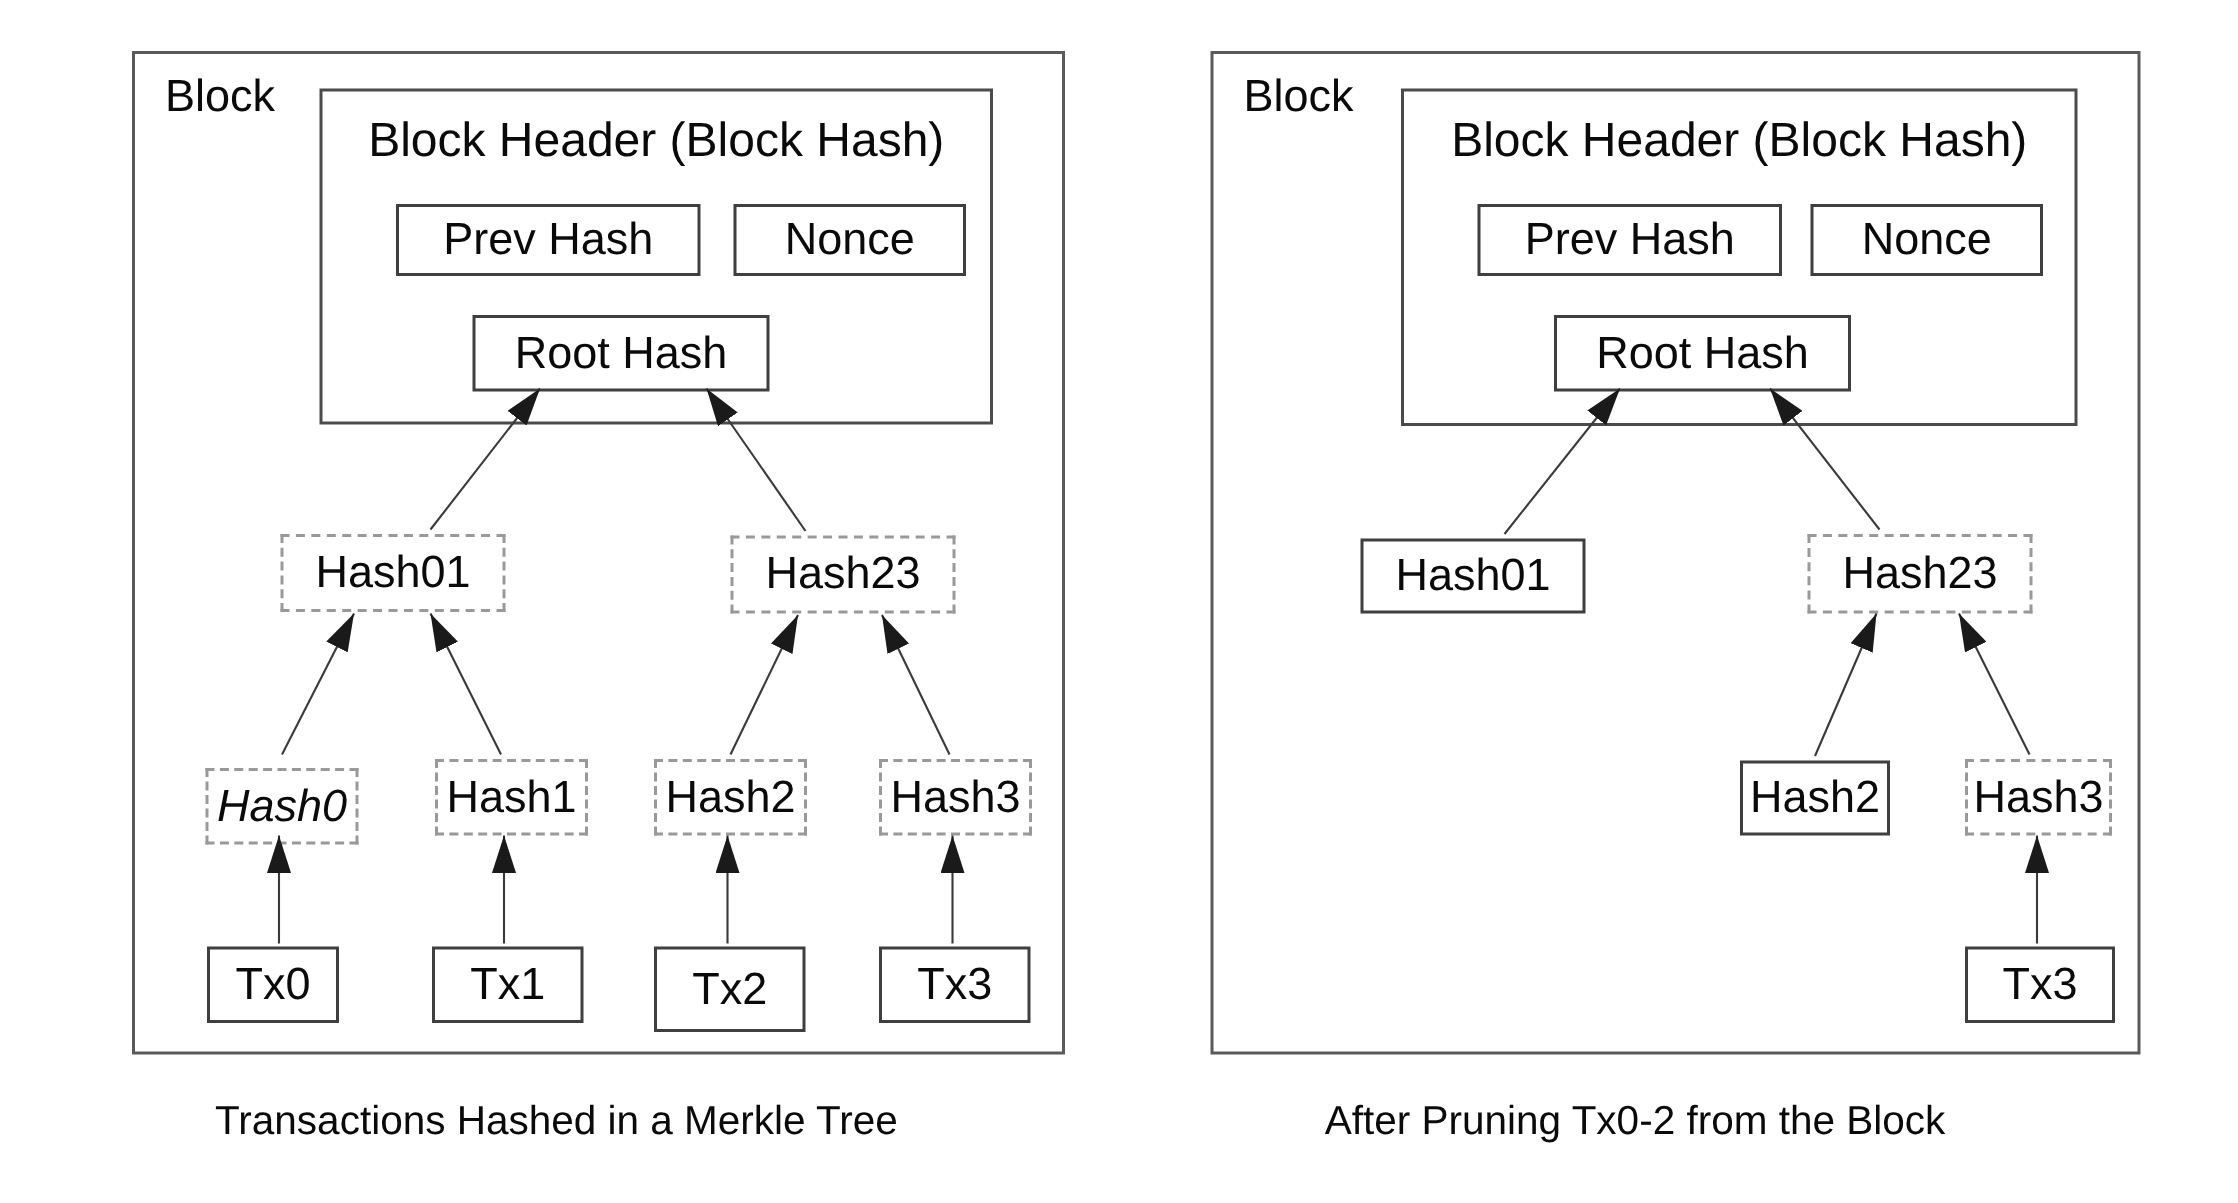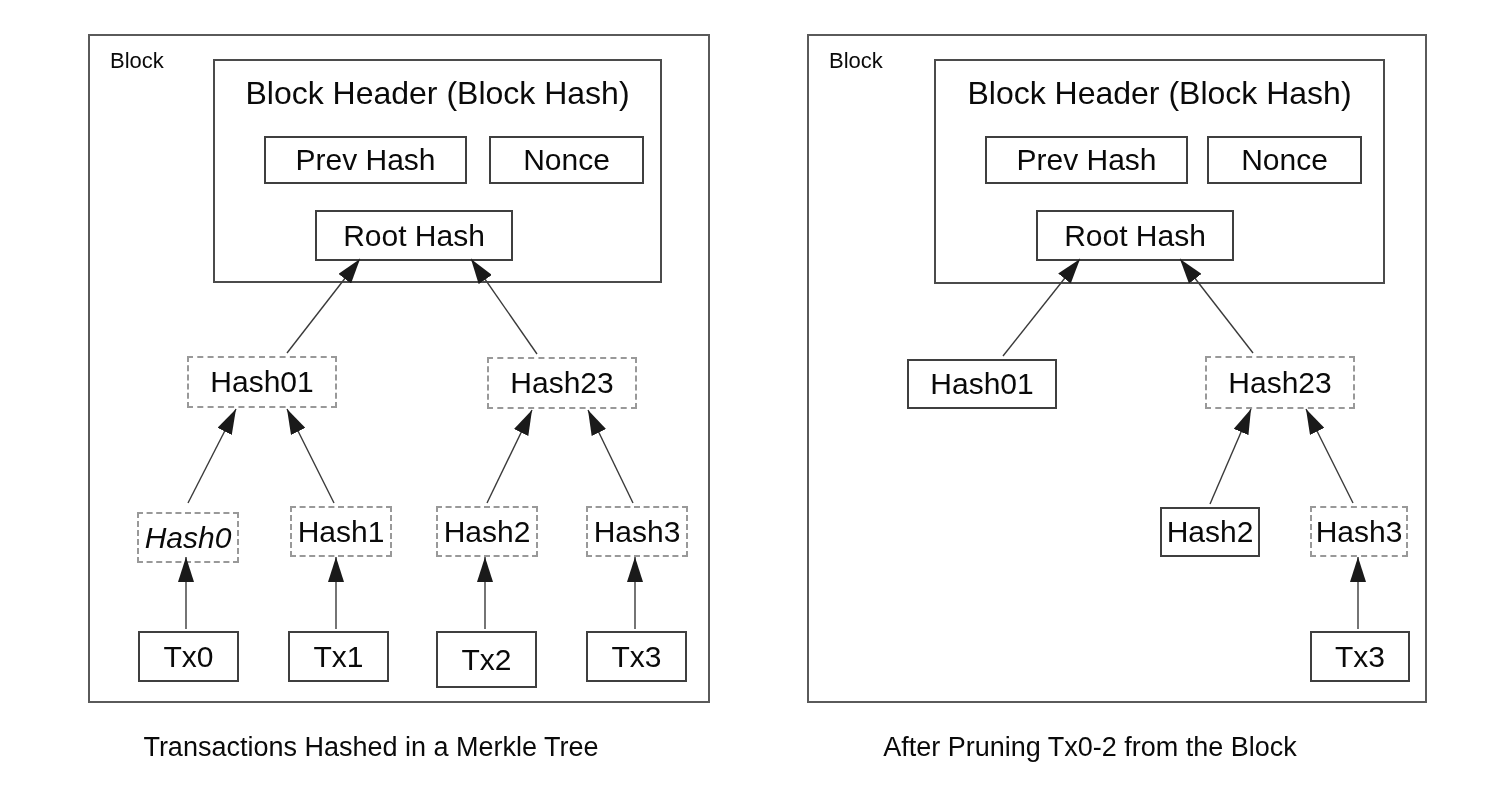--- a/index.html
+++ b/index.html
@@ -31,21 +31,21 @@
     display: flex;
     align-items: center;
     justify-content: center;
     font-size: 30px;
     line-height: 1;
     white-space: nowrap;
   }
   .dashed { border: 2px dashed #999999; }
   .block-label {
     position: absolute;
-    font-size: 22px;
+    font-size: 30px;
     line-height: 1;
     white-space: nowrap;
   }
   .header-title {
     position: absolute;
     left: 0; right: 0;
     top: 16px;
     text-align: center;
     font-size: 32px;
     line-height: 1;
@@ -82,21 +82,21 @@
     </div>
 
     <div class="box dashed" style="left:97px; top:320px; width:150px; height:52px;">Hash01</div>
     <div class="box dashed" style="left:397px; top:321px; width:150px; height:52px;">Hash23</div>
 
     <div class="box dashed" style="left:47px; top:476px; width:102px; height:51px;font-style:italic;">Hash0</div>
     <div class="box dashed" style="left:200px; top:470px; width:102px; height:51px;">Hash1</div>
     <div class="box dashed" style="left:346px; top:470px; width:102px; height:51px;">Hash2</div>
     <div class="box dashed" style="left:496px; top:470px; width:102px; height:51px;">Hash3</div>
 
-    <div class="box" style="left:48px; top:595px; width:101px; height:51px;">Tx0</div>
+    <div class="box" style="left:48px; top:595px; width:88px; height:51px;">Tx0</div>
     <div class="box" style="left:198px; top:595px; width:101px; height:51px;">Tx1</div>
     <div class="box" style="left:346px; top:595px; width:101px; height:57px;">Tx2</div>
     <div class="box" style="left:496px; top:595px; width:101px; height:51px;">Tx3</div>
   </div>
 
   <div class="caption" style="left:60px; top:731px; width:622px;">Transactions Hashed in a Merkle Tree</div>
 
   <div class="outerbox" style="left:807px; top:34px; width:620px; height:669px;">
 
     <div class="block-label" style="left:20px; top:14px;">Block</div>

